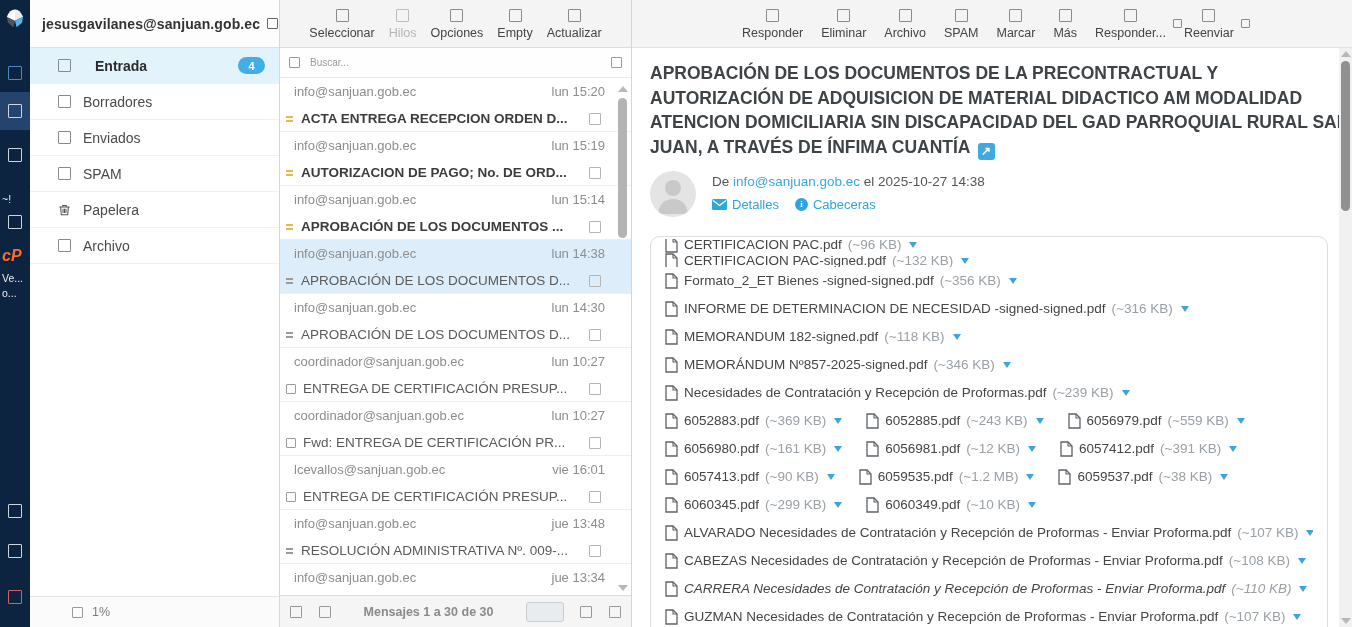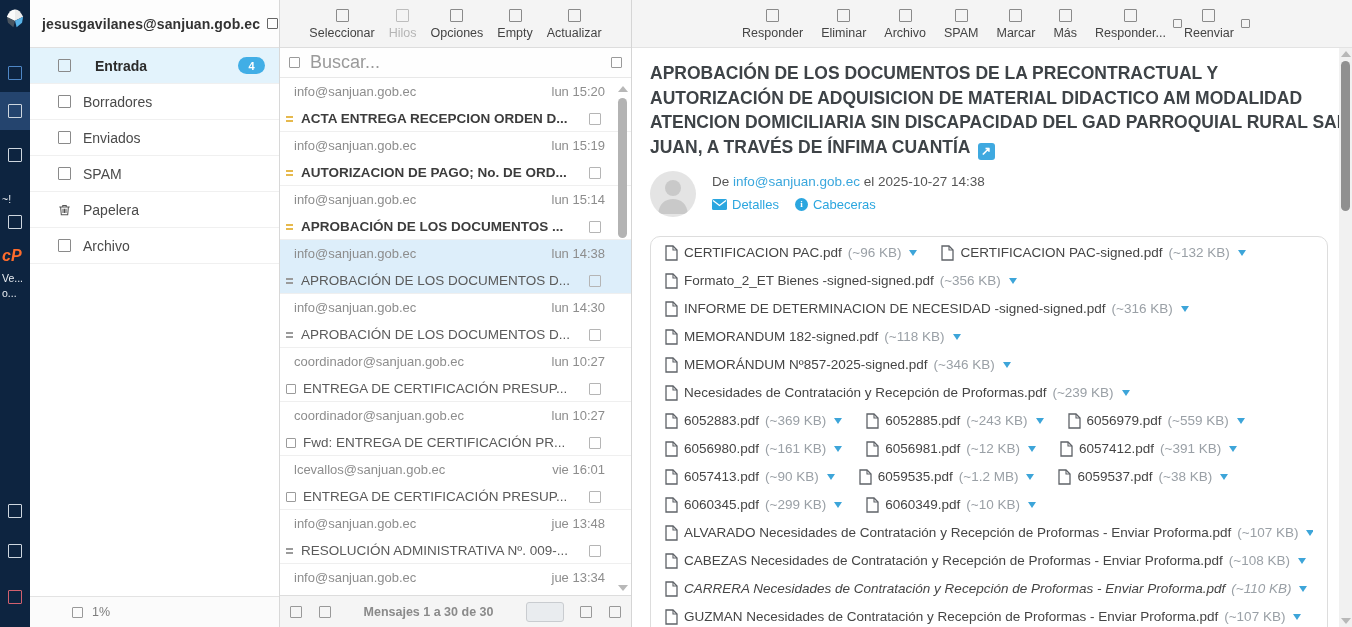--- a/index.html
+++ b/index.html
@@ -37,21 +37,21 @@
   .quotabar .qtext { font-size:12.5px; color:#7c7c7c; }
 
   
   .listpane { position:absolute; left:280px; top:0; width:352px; height:627px; background:#fff; border-right:1px solid #d5d5d5; }
   .ltoolbar { height:48px; background:#f4f4f4; border-bottom:1px solid #ddd; display:flex; justify-content:center; align-items:center; gap:14px; padding-top:2px; }
   .tbtn { display:flex; flex-direction:column; align-items:center; gap:4px; cursor:pointer; color:#444; }
   .tbtn .tlabel { font-size:12.5px; }
   .tbtn.disabled { color:#b5b5b5; }
   .tbtn.disabled .tofu { border-color:#bdbdbd; }
   .searchrow { height:30px; display:flex; align-items:center; padding:0 9px; border-bottom:1px solid #e8e8e8; background:#fefefe; gap:10px; }
-  .searchrow input { flex:1; border:none; outline:none; font-size:18px; color:#3b82f6; background:transparent; font-family:"Liberation Sans",sans-serif; }
+  .searchrow input { flex:1; border:none; outline:none; font-size:10px; color:#3b82f6; background:transparent; font-family:"Liberation Sans",sans-serif; }
   .searchrow input::placeholder { color:#9a9a9a; }
   .searchrow .tofu { width:11px; height:11px; border-color:#9a9a9a; }
   .mlist { position:absolute; top:78px; left:0; right:0; bottom:32px; overflow:hidden; }
   .mitem { height:54px; border-bottom:1px solid #efefef; cursor:pointer; }
   .mitem.selected { background:#ddeefa; }
   .mrow1 { height:27px; display:flex; align-items:center; justify-content:space-between; padding:0 26px 0 14px; }
   .msender { font-size:13px; color:#8d8d8d; }
   .mtime { font-size:13px; color:#8d8d8d; }
   .mrow2 { height:27px; display:flex; align-items:center; padding:0 8px 0 6px; }
   .marker.bars { display:inline-flex; flex-direction:column; gap:2px; width:8px; flex:0 0 auto; }
@@ -478,21 +478,21 @@
             <span class="mlink">
               <span class="infoicon">i</span>
               <span>Cabeceras</span>
             </span>
           </div>
         </div>
       </div>
       <div class="attachbox">
 
           <div class="arow">
-            <span class="afiles" style="display:flex;gap:24px;">
+            <span class="afiles" style="display:flex;flex-direction:column;">
 
                 <span class="afile">
                   <svg width="13" height="16" viewBox="0 0 13 16">
                     <path d="M1 1h7l4 4v10H1z" fill="none" stroke="#5f6368" stroke-width="1.3"></path>
                     <path d="M8 1v4h4" fill="none" stroke="#5f6368" stroke-width="1.1"></path>
                   </svg>
                   <span class="aname">CERTIFICACION PAC.pdf</span>
                   <span class="asize">(~96 KB)</span>
                   <span class="acaret"></span>
                 </span>

